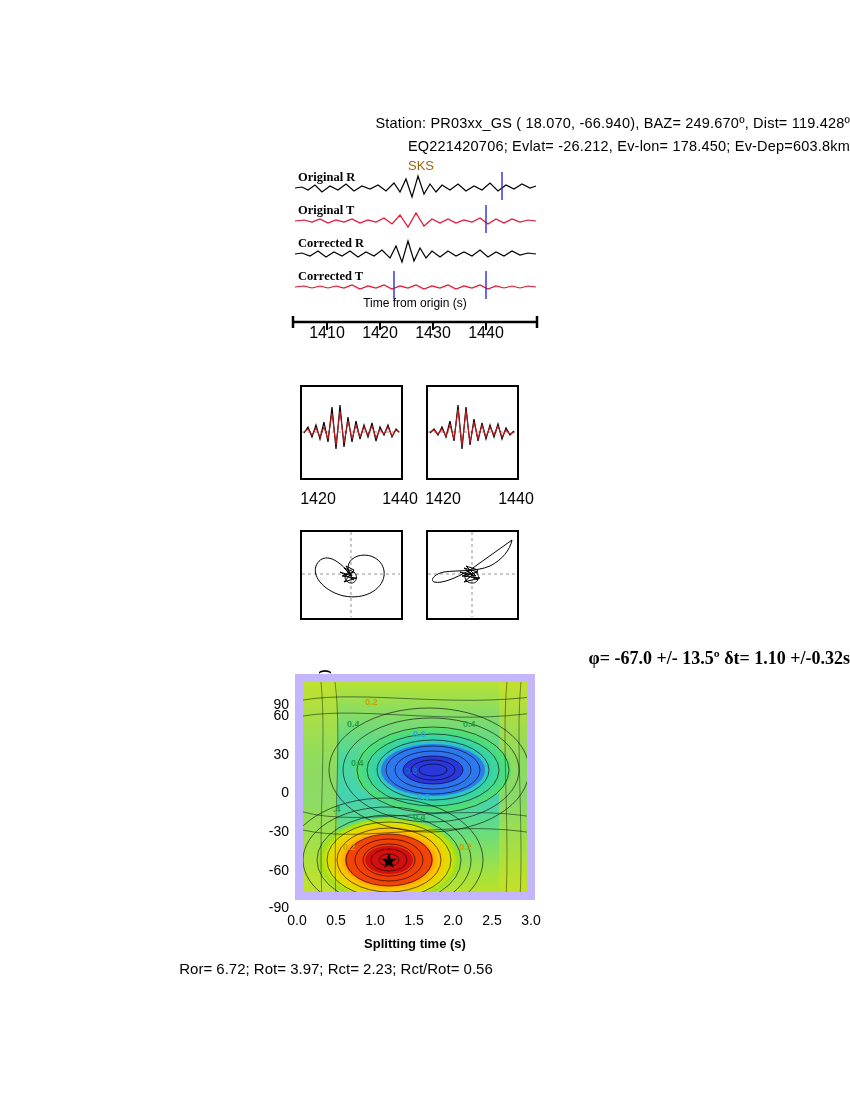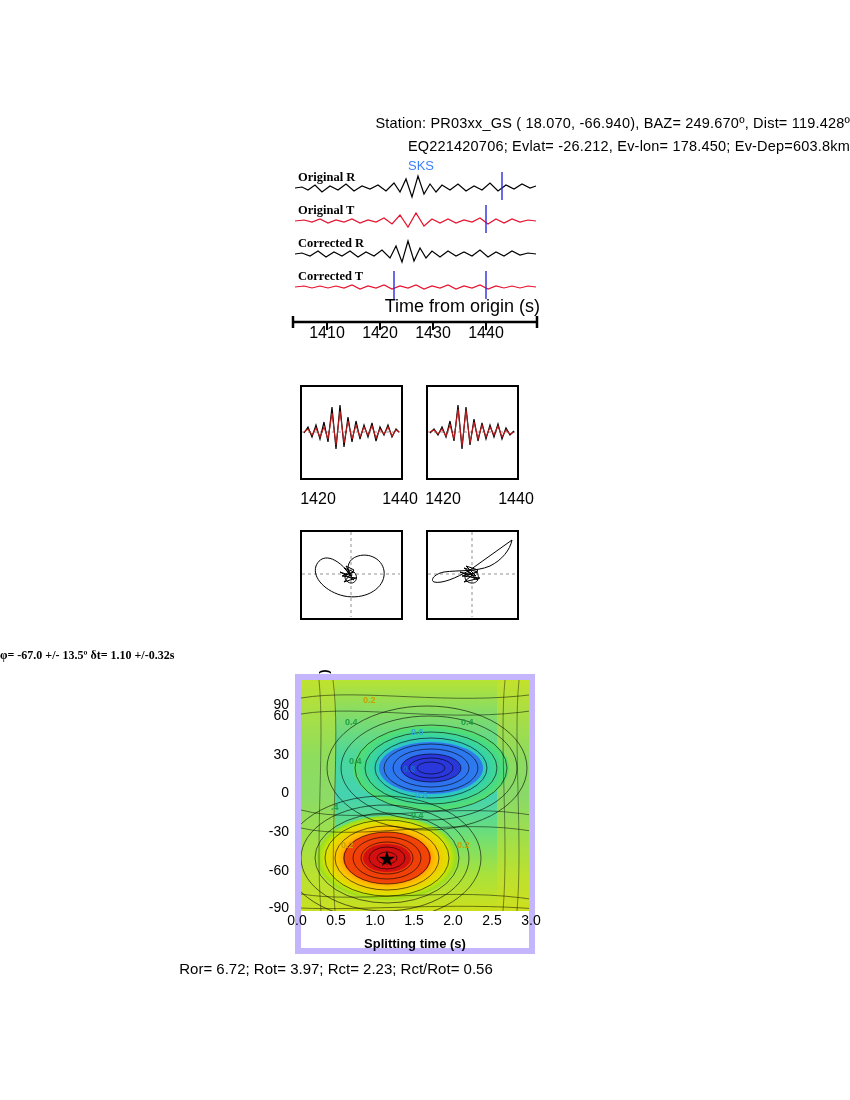--- a/index.html
+++ b/index.html
@@ -56,38 +56,38 @@
   .wf-svg {
     position: absolute;
     left: 0;
     top: 0;
   }
   #sks-label {
     position: absolute;
     left: 118px;
     top: -12px;
     font-size: 13px;
-    color: #3b82f6;
+    color: #a16207;
   }
 
   
   #time-axis {
     position: absolute;
     top: 300px;
     left: 290px;
     width: 250px;
     height: 55px;
   }
   #time-axis-title {
     position: absolute;
     top: -4px;
     left: 0;
     width: 250px;
-    text-align: right;
-    font-size: 18px;
+    text-align: center;
+    font-size: 12px;
     z-index: 4;
   }
   .tick-label-row {
     position: absolute;
     top: 24px;
     left: 0;
     width: 250px;
     font-size: 16px;
   }
   .tick-label {
@@ -120,38 +120,38 @@
     position: absolute;
     transform: translateX(-50%);
   }
 
   
   #contour-title {
     position: absolute;
     top: 648px;
     left: 0;
     width: 850px;
-    text-align: left;
-    font-size: 12px;
+    text-align: right;
+    font-size: 18px;
     font-weight: bold;
     font-family: "Liberation Serif", serif;
   }
   #contour-wrap {
     position: absolute;
     top: 674px;
     left: 295px;
     width: 240px;
     height: 235px;
   }
   #contour-plot {
     position: absolute;
     left: 0; top: 0;
     width: 240px;
-    height: 280px;
-    border: 6px solid #c4b5fd;
+    height: 226px;
+    border: 8px solid #c4b5fd;
     box-sizing: border-box;
     overflow: hidden;
   }
   #ylabel {
     position: absolute;
     left: -52px;
     top: 58px;
     transform: rotate(-90deg);
     transform-origin: center;
     font-size: 13px;

